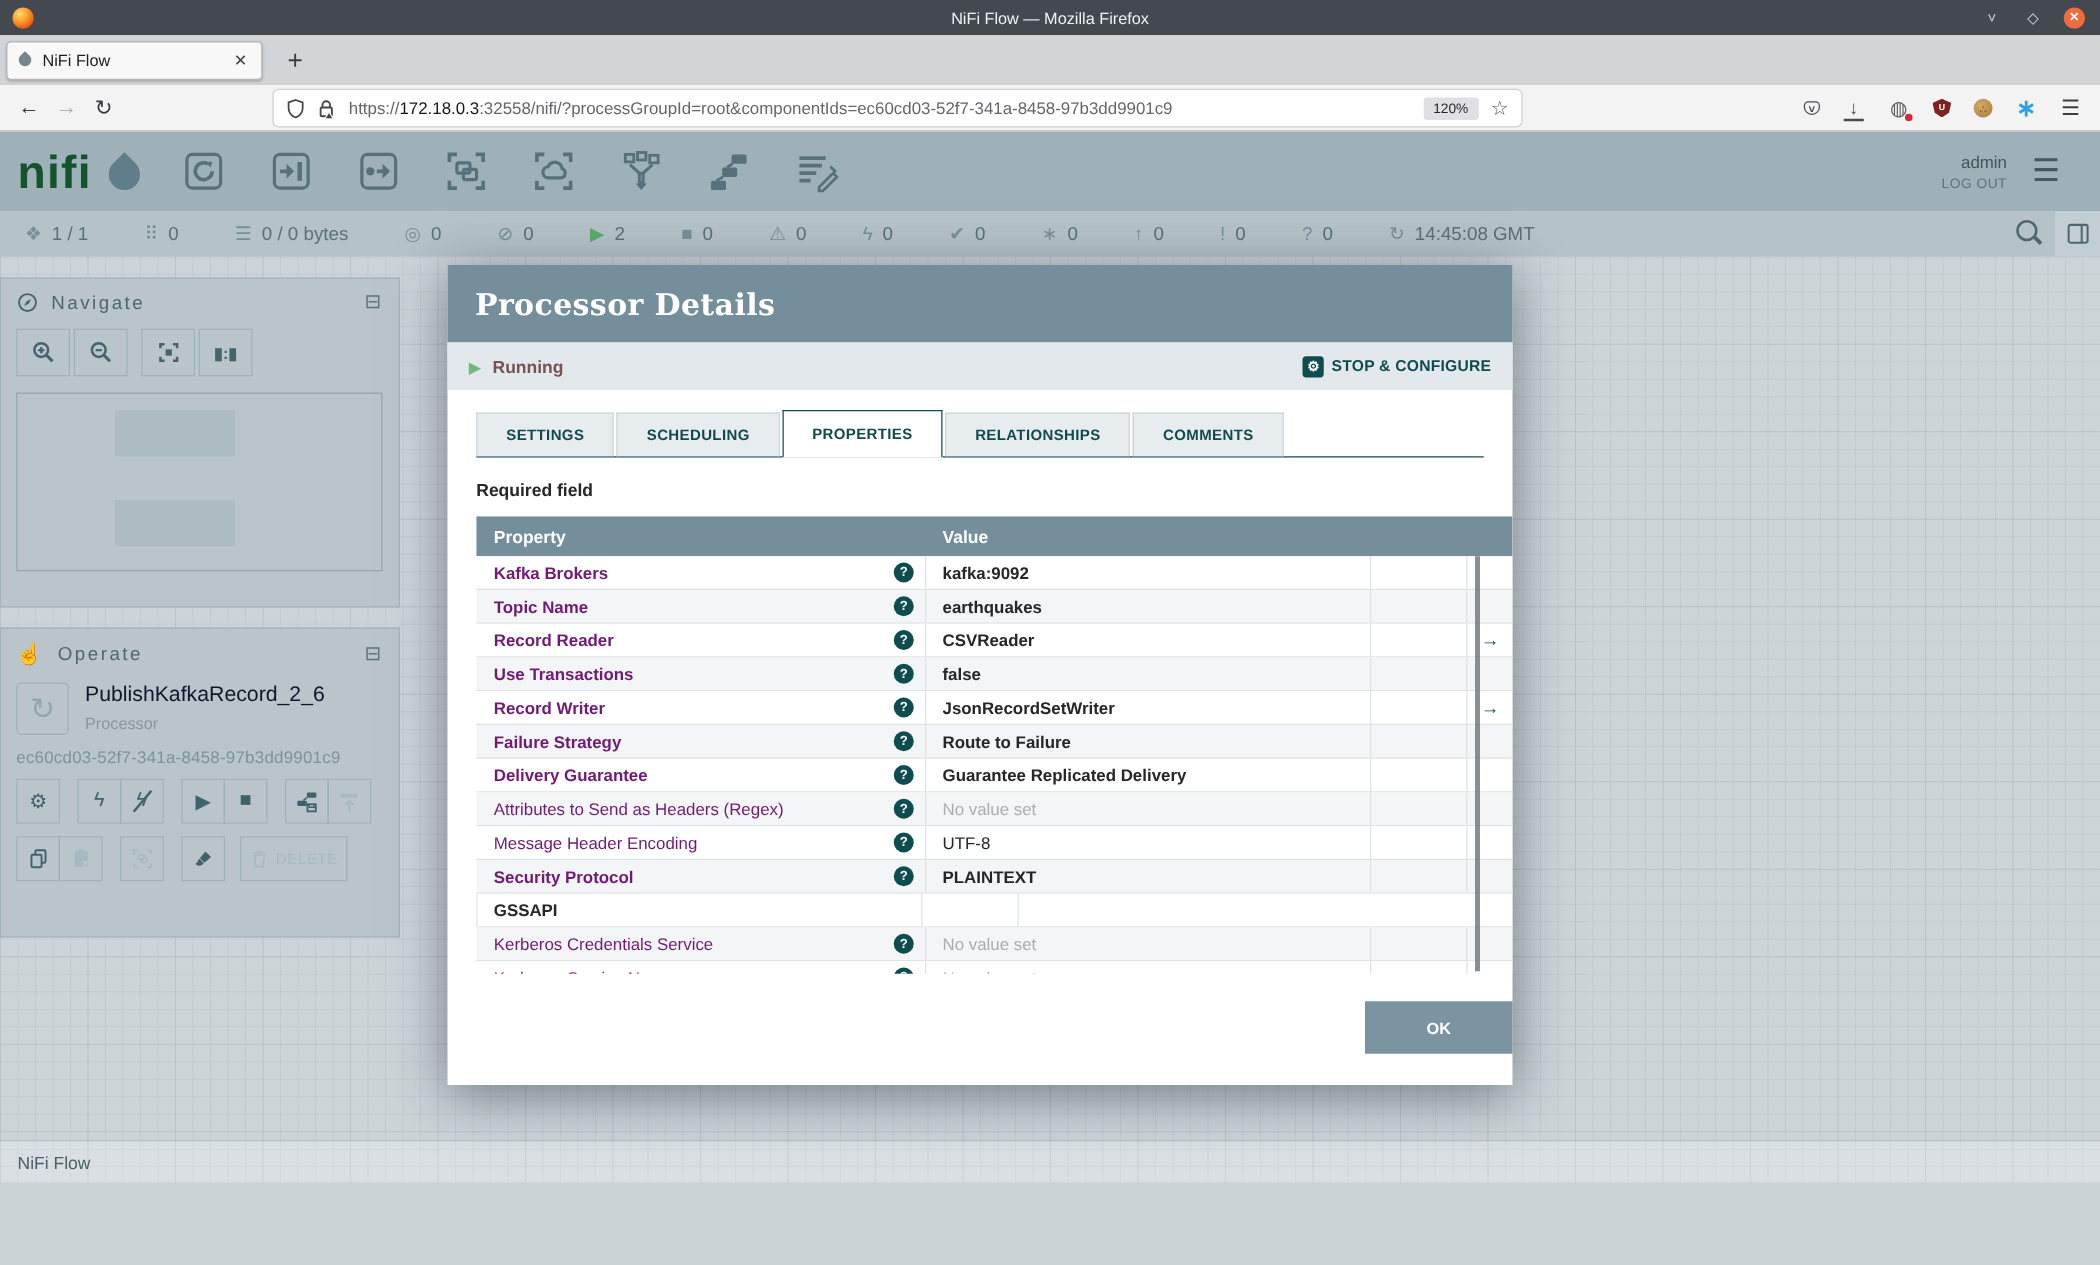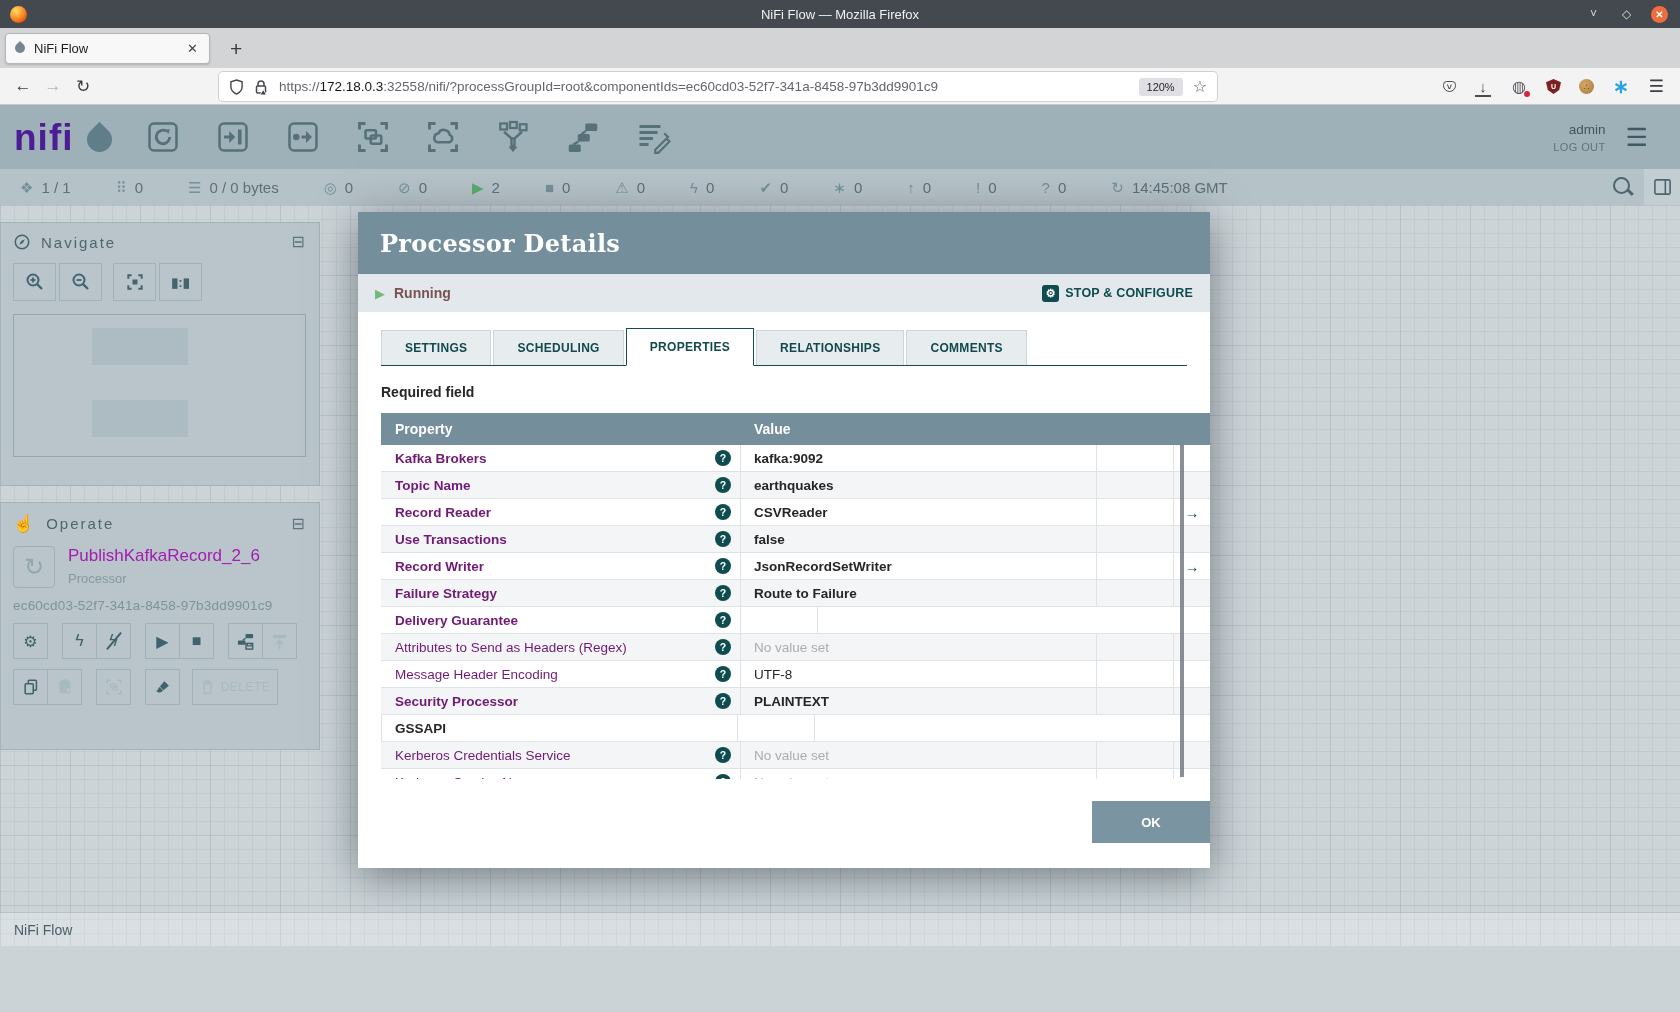--- a/index.html
+++ b/index.html
@@ -56,21 +56,21 @@
               color:#fff;font-size:7px;font-weight:bold}
   .ext.cookie{width:15px;height:15px;border-radius:50%;background:radial-gradient(circle at 38% 35%,#d3a968,#a9783a);
               color:#6b4a1c;font-size:9px}
   .ext.spark{color:#2ba3e0;font-size:19px;font-weight:bold}
   .burger{position:absolute;right:16px;top:8px;font-size:17px;color:#3c3c41}
 
   
   .nifibar{position:absolute;left:0;top:105px;right:0;height:64px;background:#9fb1b8;
            display:flex;align-items:center;z-index:30}
   .nifilogo{display:flex;align-items:center;margin-left:14px}
-  .nifilogo .txt{font-size:37px;font-weight:bold;color:#4c1d95;letter-spacing:1px;line-height:1}
+  .nifilogo .txt{font-size:37px;font-weight:bold;color:#14532d;letter-spacing:1px;line-height:1}
   .drop{width:25px;height:25px;background:#5f7e89;border-radius:0 50% 50% 50%;
         transform:rotate(45deg);margin-left:14px;margin-top:4px}
   .compicons{display:flex;margin-left:32px;gap:33px;color:#567179}
   .cico{width:37px;height:37px;display:flex;align-items:center;justify-content:center}
   .nifibar-right{margin-left:auto;display:flex;align-items:center;padding-right:32px}
   .adminbox{text-align:right;margin-right:20px}
   .admin{font-size:13.5px;color:#43545b}
   .logout{font-size:11px;color:#5d737b;letter-spacing:.4px;margin-top:4px}
   .bigburger{font-size:25px;color:#3f5a64}
 
@@ -117,21 +117,21 @@
         justify-content:center;color:#44646e;font-size:13px;font-weight:bold}
   .nbtn+.nbtn{margin-left:3px}
   .nbtn.gap{margin-left:11px}
   .minimap{margin:13px 13px 0 12px;height:143px;border:1px solid #93a7ae;position:relative}
   .mmrect{position:absolute;background:#adbcc3}
 
   .opcard{display:flex;align-items:flex-start;padding:8px 12px 0}
   .opicon{width:42px;height:42px;border:1.5px solid #9db0b7;border-radius:4px;color:#93a7ae;
           display:flex;align-items:center;justify-content:center;font-size:24px;flex:none}
   .opmeta{margin-left:13px}
-  .opname{font-size:17px;color:#a21caf}
+  .opname{font-size:17px;color:#0f172a}
   .optype{font-size:13px;color:#86989f;margin-top:5px}
   .opid{font-size:13.5px;color:#7e929b;padding:10px 12px 0;letter-spacing:.2px}
   .oprow{display:flex;margin:10px 0 0 12px}
   .obtn{width:35px;height:36px;border:1px solid #a0b2b9;color:#40626d;display:flex;
         align-items:center;justify-content:center;font-size:16px;position:relative}
   .obtn.adj{margin-left:-1px}
   .obtn.g{margin-left:14px}
   .obtn.dis{color:#a7bac1}
   .slash::after{content:"";position:absolute;width:2px;height:22px;background:currentColor;
                 transform:rotate(40deg)}
@@ -642,20 +642,21 @@
             <div class="pcell gotocol" data-interactable="false">
               <span class="goarrow" data-interactable="true"></span>
             </div>
           </div>
 
           <div class="prow" data-interactable="true">
             <div class="pcell prop req">
               <span class="pname" data-interactable="false">Delivery Guarantee</span>
               <span class="help" data-interactable="true"></span>
             </div>
+            <div class="pcell val req" data-interactable="false">Guarantee Replicated Delivery</div>
             <div class="pcell spcol" data-interactable="false"></div>
             <div class="pcell gotocol" data-interactable="false">
               <span class="goarrow" data-interactable="true"></span>
             </div>
           </div>
 
           <div class="prow" data-interactable="true">
             <div class="pcell prop">
               <span class="pname" data-interactable="false">Attributes to Send as Headers (Regex)</span>
               <span class="help" data-interactable="true"></span>
@@ -674,21 +675,21 @@
             </div>
             <div class="pcell val" data-interactable="false">UTF-8</div>
             <div class="pcell spcol" data-interactable="false"></div>
             <div class="pcell gotocol" data-interactable="false">
               <span class="goarrow" data-interactable="true"></span>
             </div>
           </div>
 
           <div class="prow" data-interactable="true">
             <div class="pcell prop req">
-              <span class="pname" data-interactable="false">Security Processor</span>
+              <span class="pname" data-interactable="false">Security Protocol</span>
               <span class="help" data-interactable="true"></span>
             </div>
             <div class="pcell val req" data-interactable="false">PLAINTEXT</div>
             <div class="pcell spcol" data-interactable="false"></div>
             <div class="pcell gotocol" data-interactable="false">
               <span class="goarrow" data-interactable="true"></span>
             </div>
           </div>
 
           <div class="prow" data-interactable="true">

